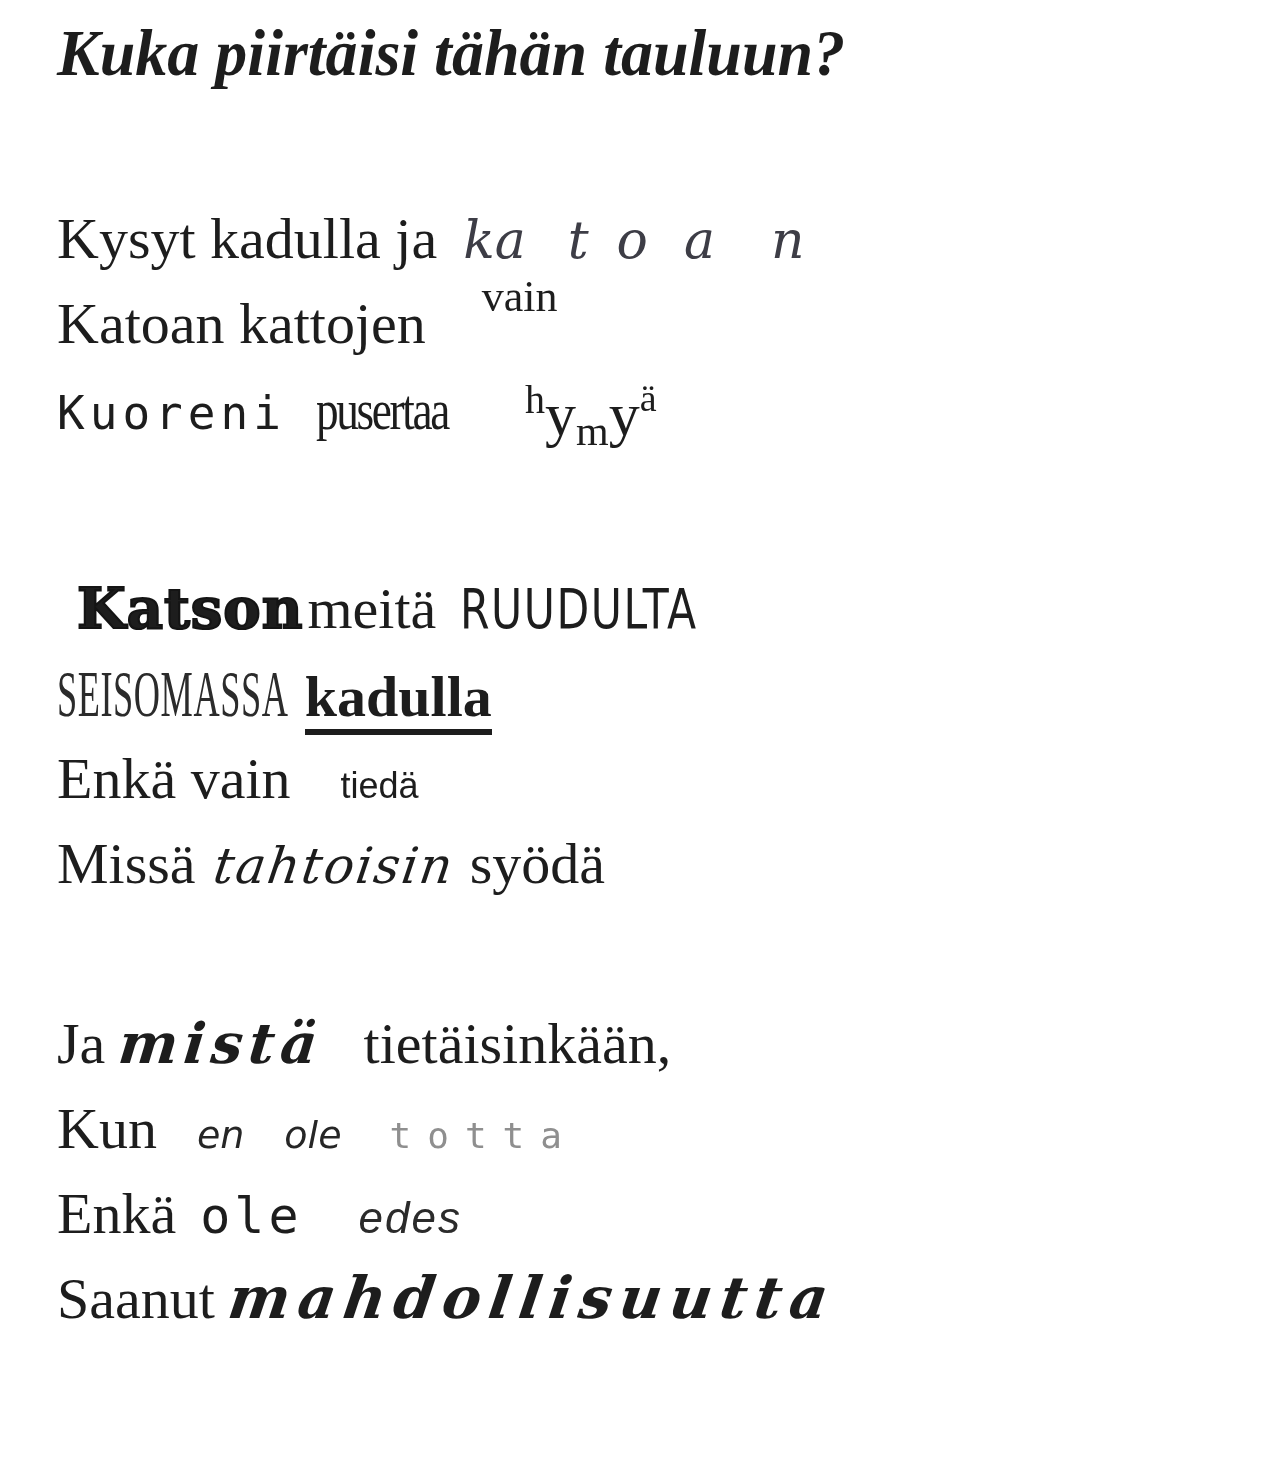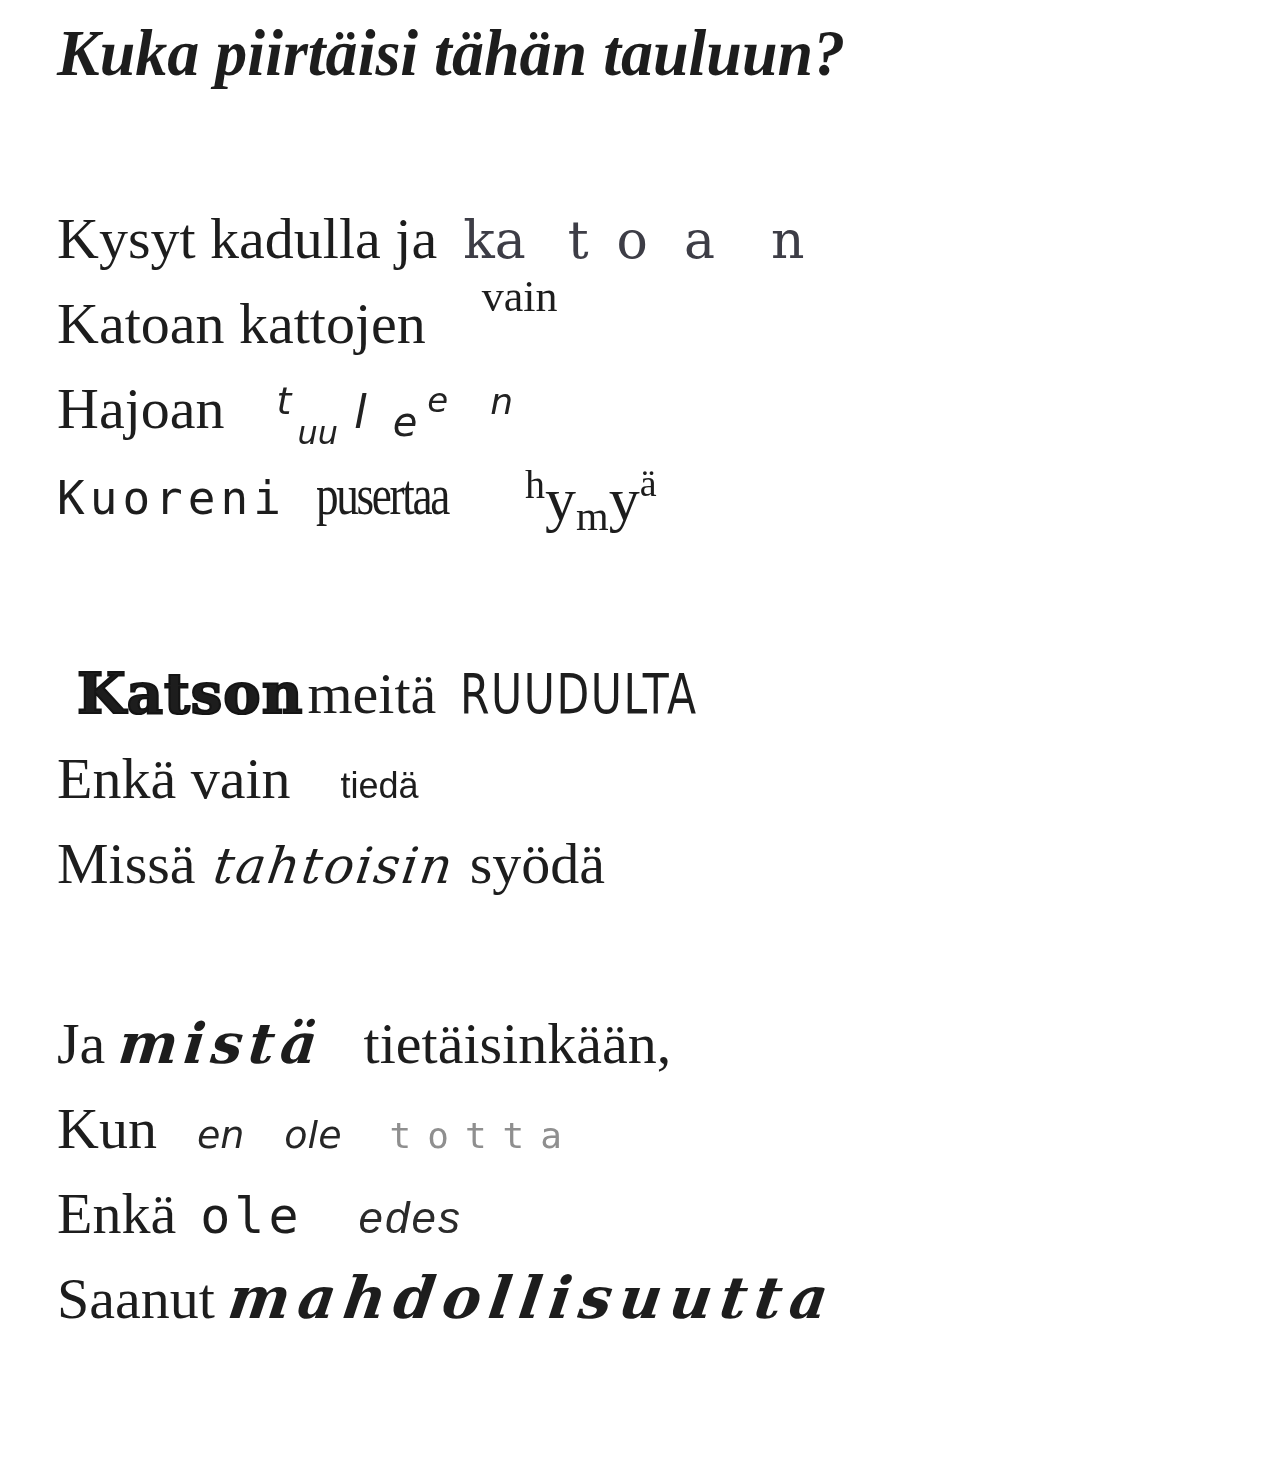--- a/index.html
+++ b/index.html
@@ -19,21 +19,21 @@
   .stanza-1{margin-top:110px;}
   .stanza-2{margin-top:115px;}
   .stanza-3{margin-top:95px;}
   .line{
     height:85px;line-height:85px;font-size:58px;white-space:nowrap;
     vertical-align:baseline;
   }
   .line span{vertical-align:baseline;}
 
   
-  .katoan-l{font-family:"DejaVu Serif",serif;font-size:52px;color:#3d3d46;}
+  .katoan-l{font-family:"DejaVu Serif",serif;font-size:52px;color:#3d3d46;font-style:italic;}
   .k1{margin-left:26px;}
   .k2{margin-left:42px;}
   .k3{margin-left:28px;}
   .k4{margin-left:36px;}
   .k5{margin-left:56px;}
 
   .ylle{font-size:44px;position:relative;top:-32px;margin-left:56px;}
 
   .tu{font-family:"DejaVu Sans",sans-serif;font-style:italic;position:relative;color:#222;}
   .t1{font-size:38px;top:-14px;margin-left:52px;}
@@ -113,30 +113,30 @@
   <h1 class="title">Kuka piirtäisi tähän tauluun?</h1>
 
   <div class="stanza stanza-1">
     <div class="line">
       <span>Kysyt kadulla ja</span><span class="katoan-l k1">ka</span><span class="katoan-l k2">t</span><span class="katoan-l k3">o</span><span class="katoan-l k4">a</span><span class="katoan-l k5">n</span>
     </div>
     <div class="line">
       <span>Katoan kattojen</span><span class="ylle">vain</span>
     </div>
     <div class="line">
-      <span>Hajoan</span><span class="tu t1">t</span><span class="tu t2">uu</span><span class="tu t3">l</span><span class="tu t4">e</span><span class="tu t5">e</span><span class="tu t6">n</span>
-    </div>
-    <div class="line">
       <span class="kuoreni">Kuoreni</span><span class="pusertaa">pusertaa</span><span class="hy h1">h</span><span class="hy h2">y</span><span class="hy h3">m</span><span class="hy h4">y</span><span class="hy h5">ä</span>
     </div>
   </div>
 
   <div class="stanza stanza-2">
     <div class="line">
       <span class="katson">Katson</span><span class="meita">meitä</span><span class="ruudulta">ruudulta</span>
+    </div>
+    <div class="line">
+      <span class="seisomassa">SEISOMASSA</span><span class="kadulla">kadulla</span>
     </div>
     <div class="line">
       <span>Enkä vain</span><span class="tieda">tiedä</span>
     </div>
     <div class="line">
       <span>Missä</span><span class="tahtoisin">tahtoisin</span><span class="syoda">syödä</span>
     </div>
   </div>
 
   <div class="stanza stanza-3">

